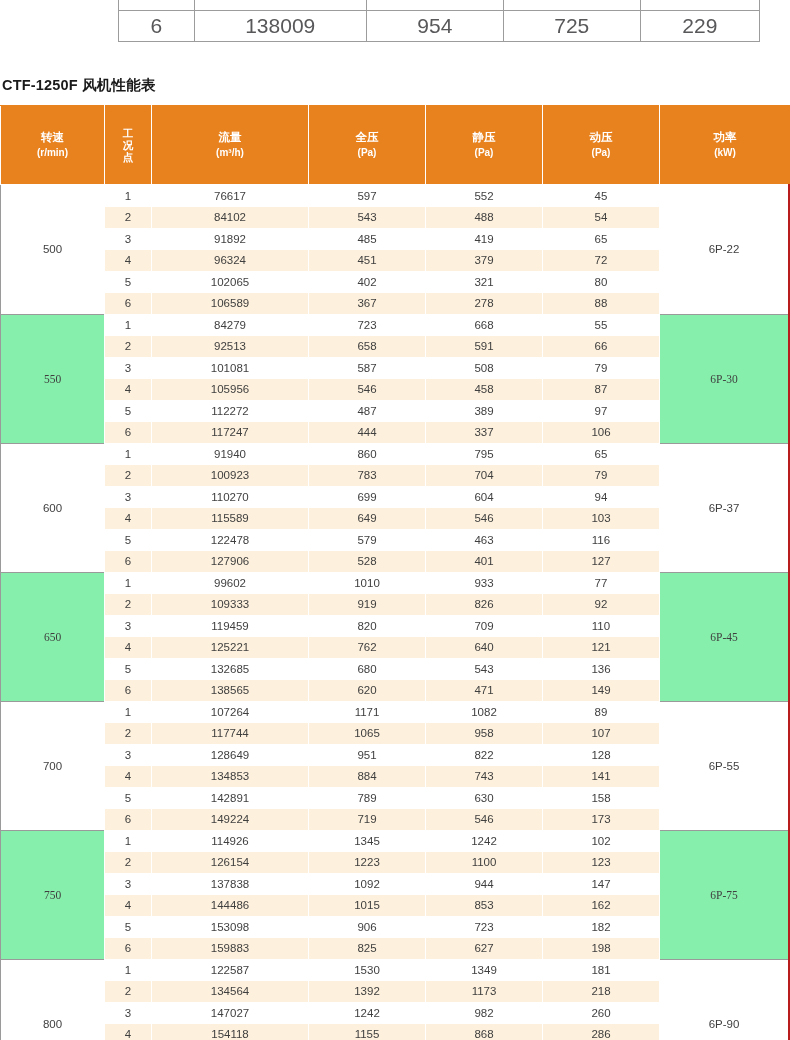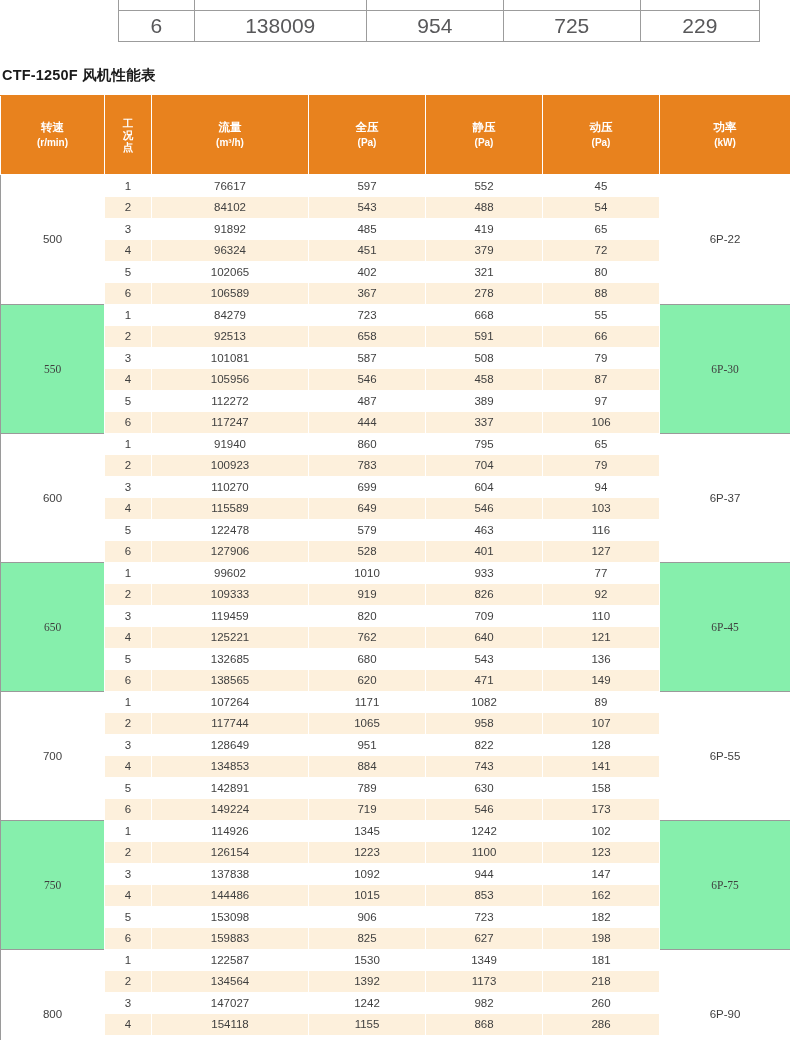--- a/index.html
+++ b/index.html
@@ -45,21 +45,21 @@
   .top-table td.c2 { width: 145px; }
   .top-table td.c3 { width: 115px; margin-top: 16px; }
   .top-table td.c4 { width: 115px; margin-left: 40px; }
   .top-table td.c5 { width: 100px; }
 
   
   .section-title {
     font-size: 14.5px;
     font-weight: bold;
     color: #1a1a1a;
-    margin: 24px 0 10px 2px;
+    margin: 34px 0 10px 2px;
     letter-spacing: .2px;
   }
 
   
   .perf {
     border-collapse: collapse;
     table-layout: fixed;
     width: 790px;
     font-size: 11px;
   }
@@ -108,21 +108,21 @@
   .perf td.speed,
   .perf td.power {
     font-size: 11.5px;
     color: #3f3f3f;
   }
   .perf tr.grpfirst td.speed,
   .perf tr.grpfirst td.power {
     border-top: 1px solid #9a9a9a;
   }
   .perf td.speed { border-left: 1px solid #9a9a9a; }
-  .perf td.power { border-right: 1px solid #b91c1c; }
+  .perf td.power { border-right: 5px solid #b91c1c; }
   .perf td.speed.shade, .perf td.power.shade { background: #86efac; font-family: Liberation Serif, serif; }
   .perf td.speed.plain, .perf td.power.plain { background: #ffffff; }
   .perf tbody.grp.last td.speed,
   .perf tbody.grp.last td.power {
     border-bottom: 1px solid #9a9a9a;
   }
 </style>
 </head>
 <body>
 

